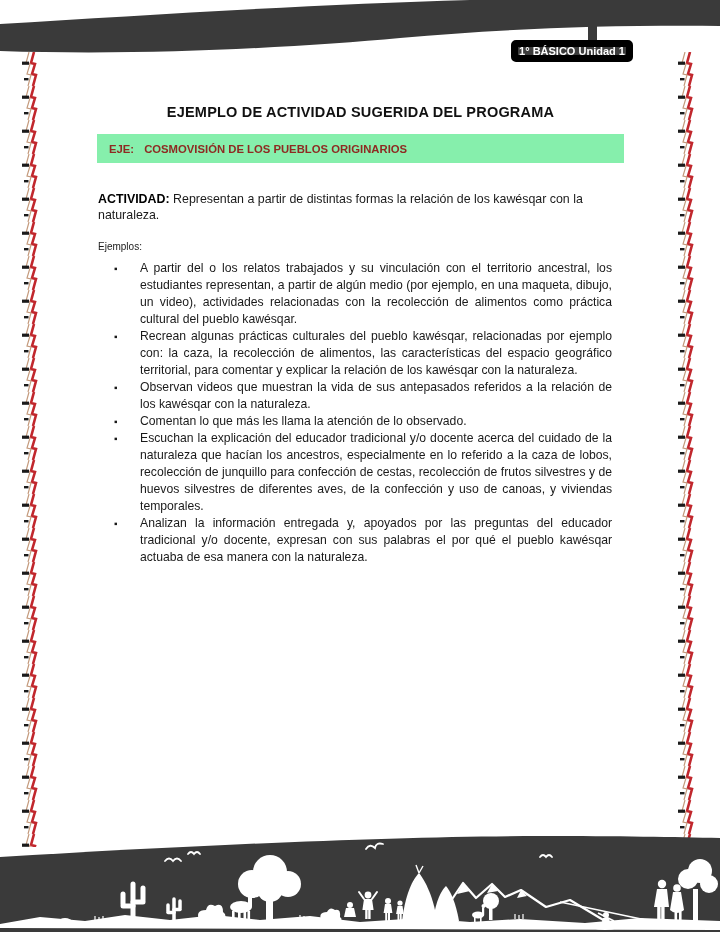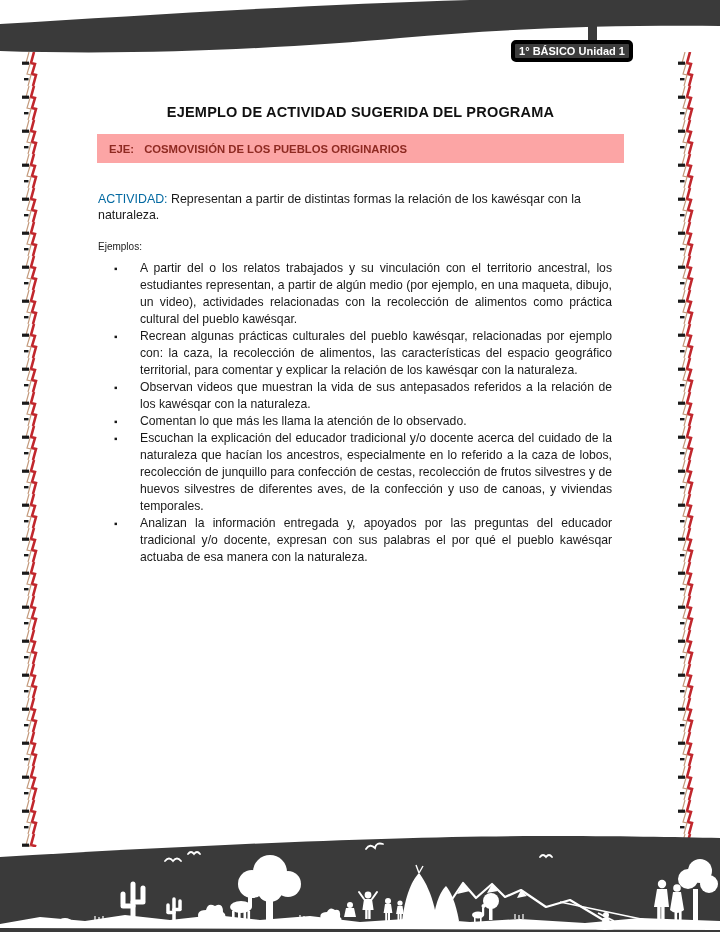--- a/index.html
+++ b/index.html
@@ -6,44 +6,44 @@
   body{
     width:720px;height:932px;position:relative;overflow:hidden;
     background:#ffffff;
     font-family:"Liberation Sans", sans-serif;
     color:#1a1a1a;
   }
   
   .top-band{position:absolute;top:0;left:0;width:720px;height:70px;}
   .unit-badge{
     position:absolute;left:511px;top:40px;width:122px;height:22px;
-    background:#3d3d3d;border:4px solid #000000;border-radius:5px;
+    background:#3d3d3d;border:7px solid #000000;border-radius:5px;
     color:#ffffff;font-size:11px;font-weight:bold;
     display:flex;align-items:center;justify-content:center;
     box-sizing:border-box;white-space:nowrap;
   }
   .badge-stem{position:absolute;left:588px;top:24px;width:9px;height:18px;background:#3a3a3a;}
   
   .zig{position:absolute;top:52px;}
   .zig.left{left:18px;}
   .zig.right{left:674px;}
   
   .content{position:absolute;left:97px;top:104px;width:527px;}
   .doc-title{
     text-align:center;font-size:14.5px;font-weight:bold;color:#111111;
     margin:0 0 14px 0;letter-spacing:0.2px;
   }
   .eje-banner{
-    background:#fca5a5;height:29px;display:flex;align-items:center;
+    background:#86efac;height:29px;display:flex;align-items:center;
     padding:0 12px;box-sizing:border-box;
     font-size:11.3px;font-weight:bold;color:#8e2a22;
   }
   .eje-banner .eje-text{margin-left:10px;}
   .activity-line{margin:28px 0 0 1px;font-size:12.4px;line-height:16px;}
-  .activity-label{color:#0369a1;font-weight:normal;}
+  .activity-label{color:#000000;font-weight:bold;}
   .examples-label{margin:18px 0 0 1px;font-size:10px;}
   ul.examples{
     margin:8px 12px 0 0;padding:0;list-style:none;
     font-size:12.2px;line-height:17px;
   }
   ul.examples li{
     position:relative;padding-left:43px;text-align:justify;
   }
   ul.examples li::before{
     content:"▪";position:absolute;left:17px;top:0;font-size:10px;color:#1a1a1a;

